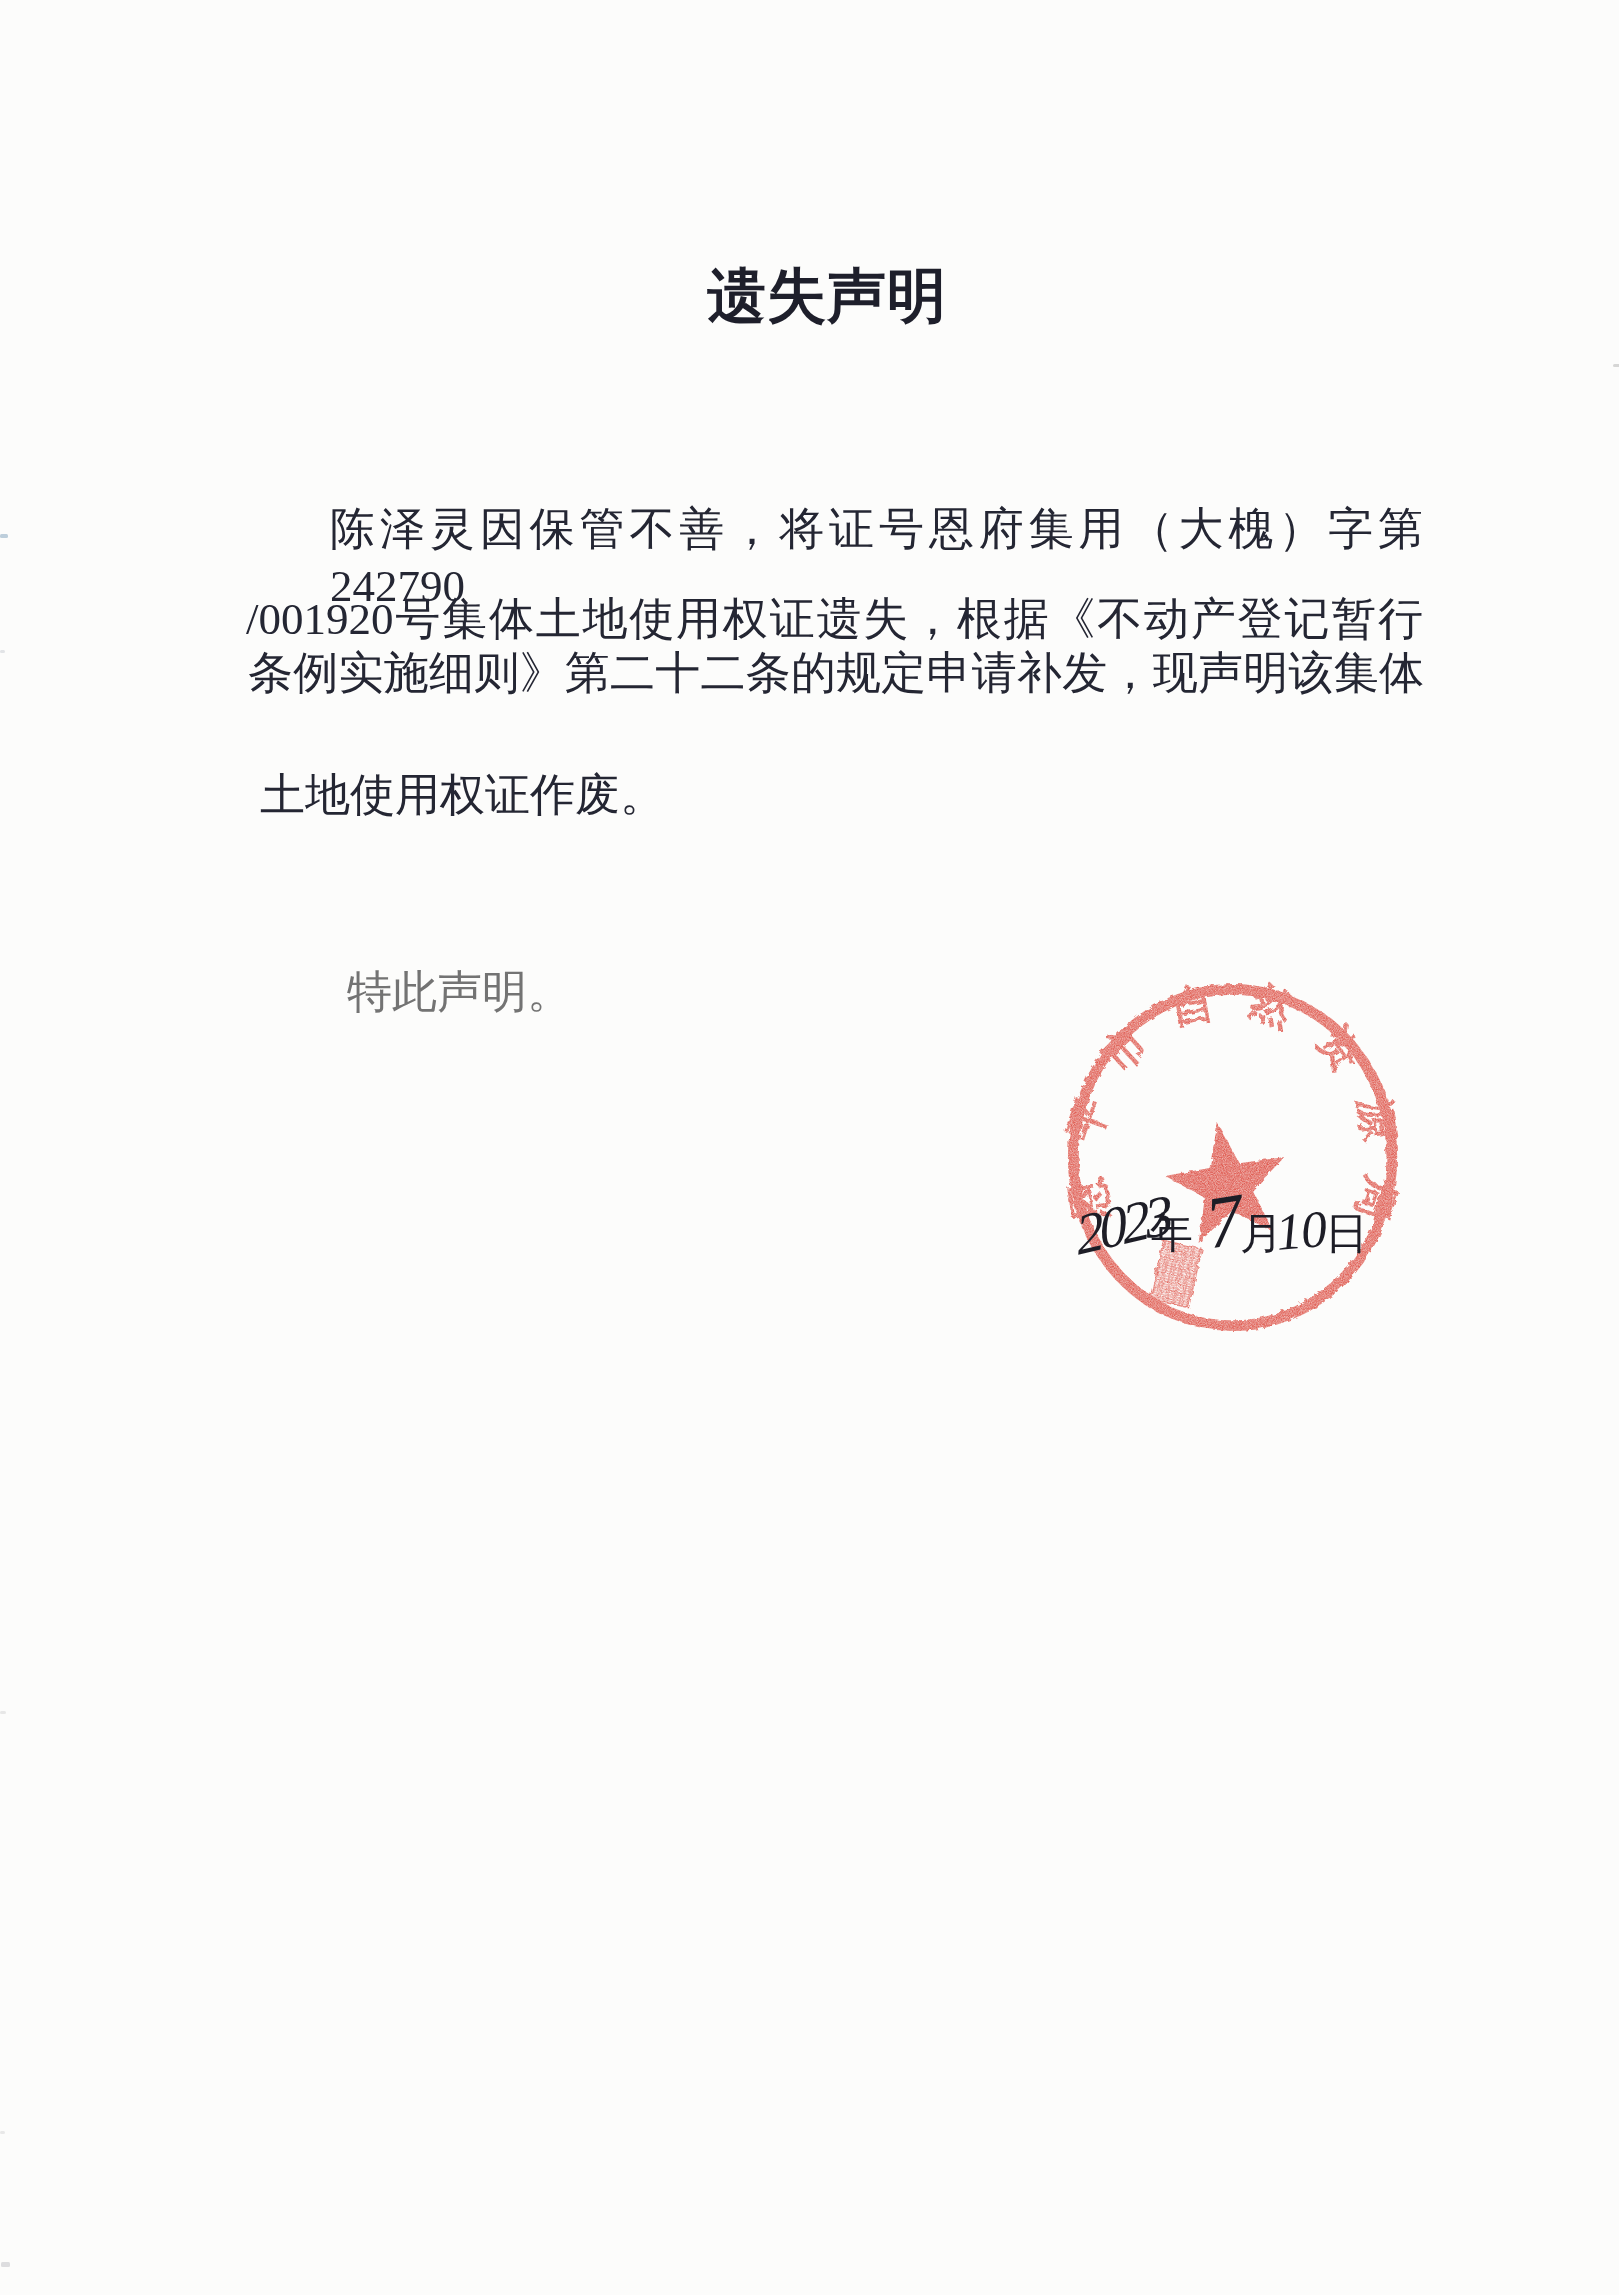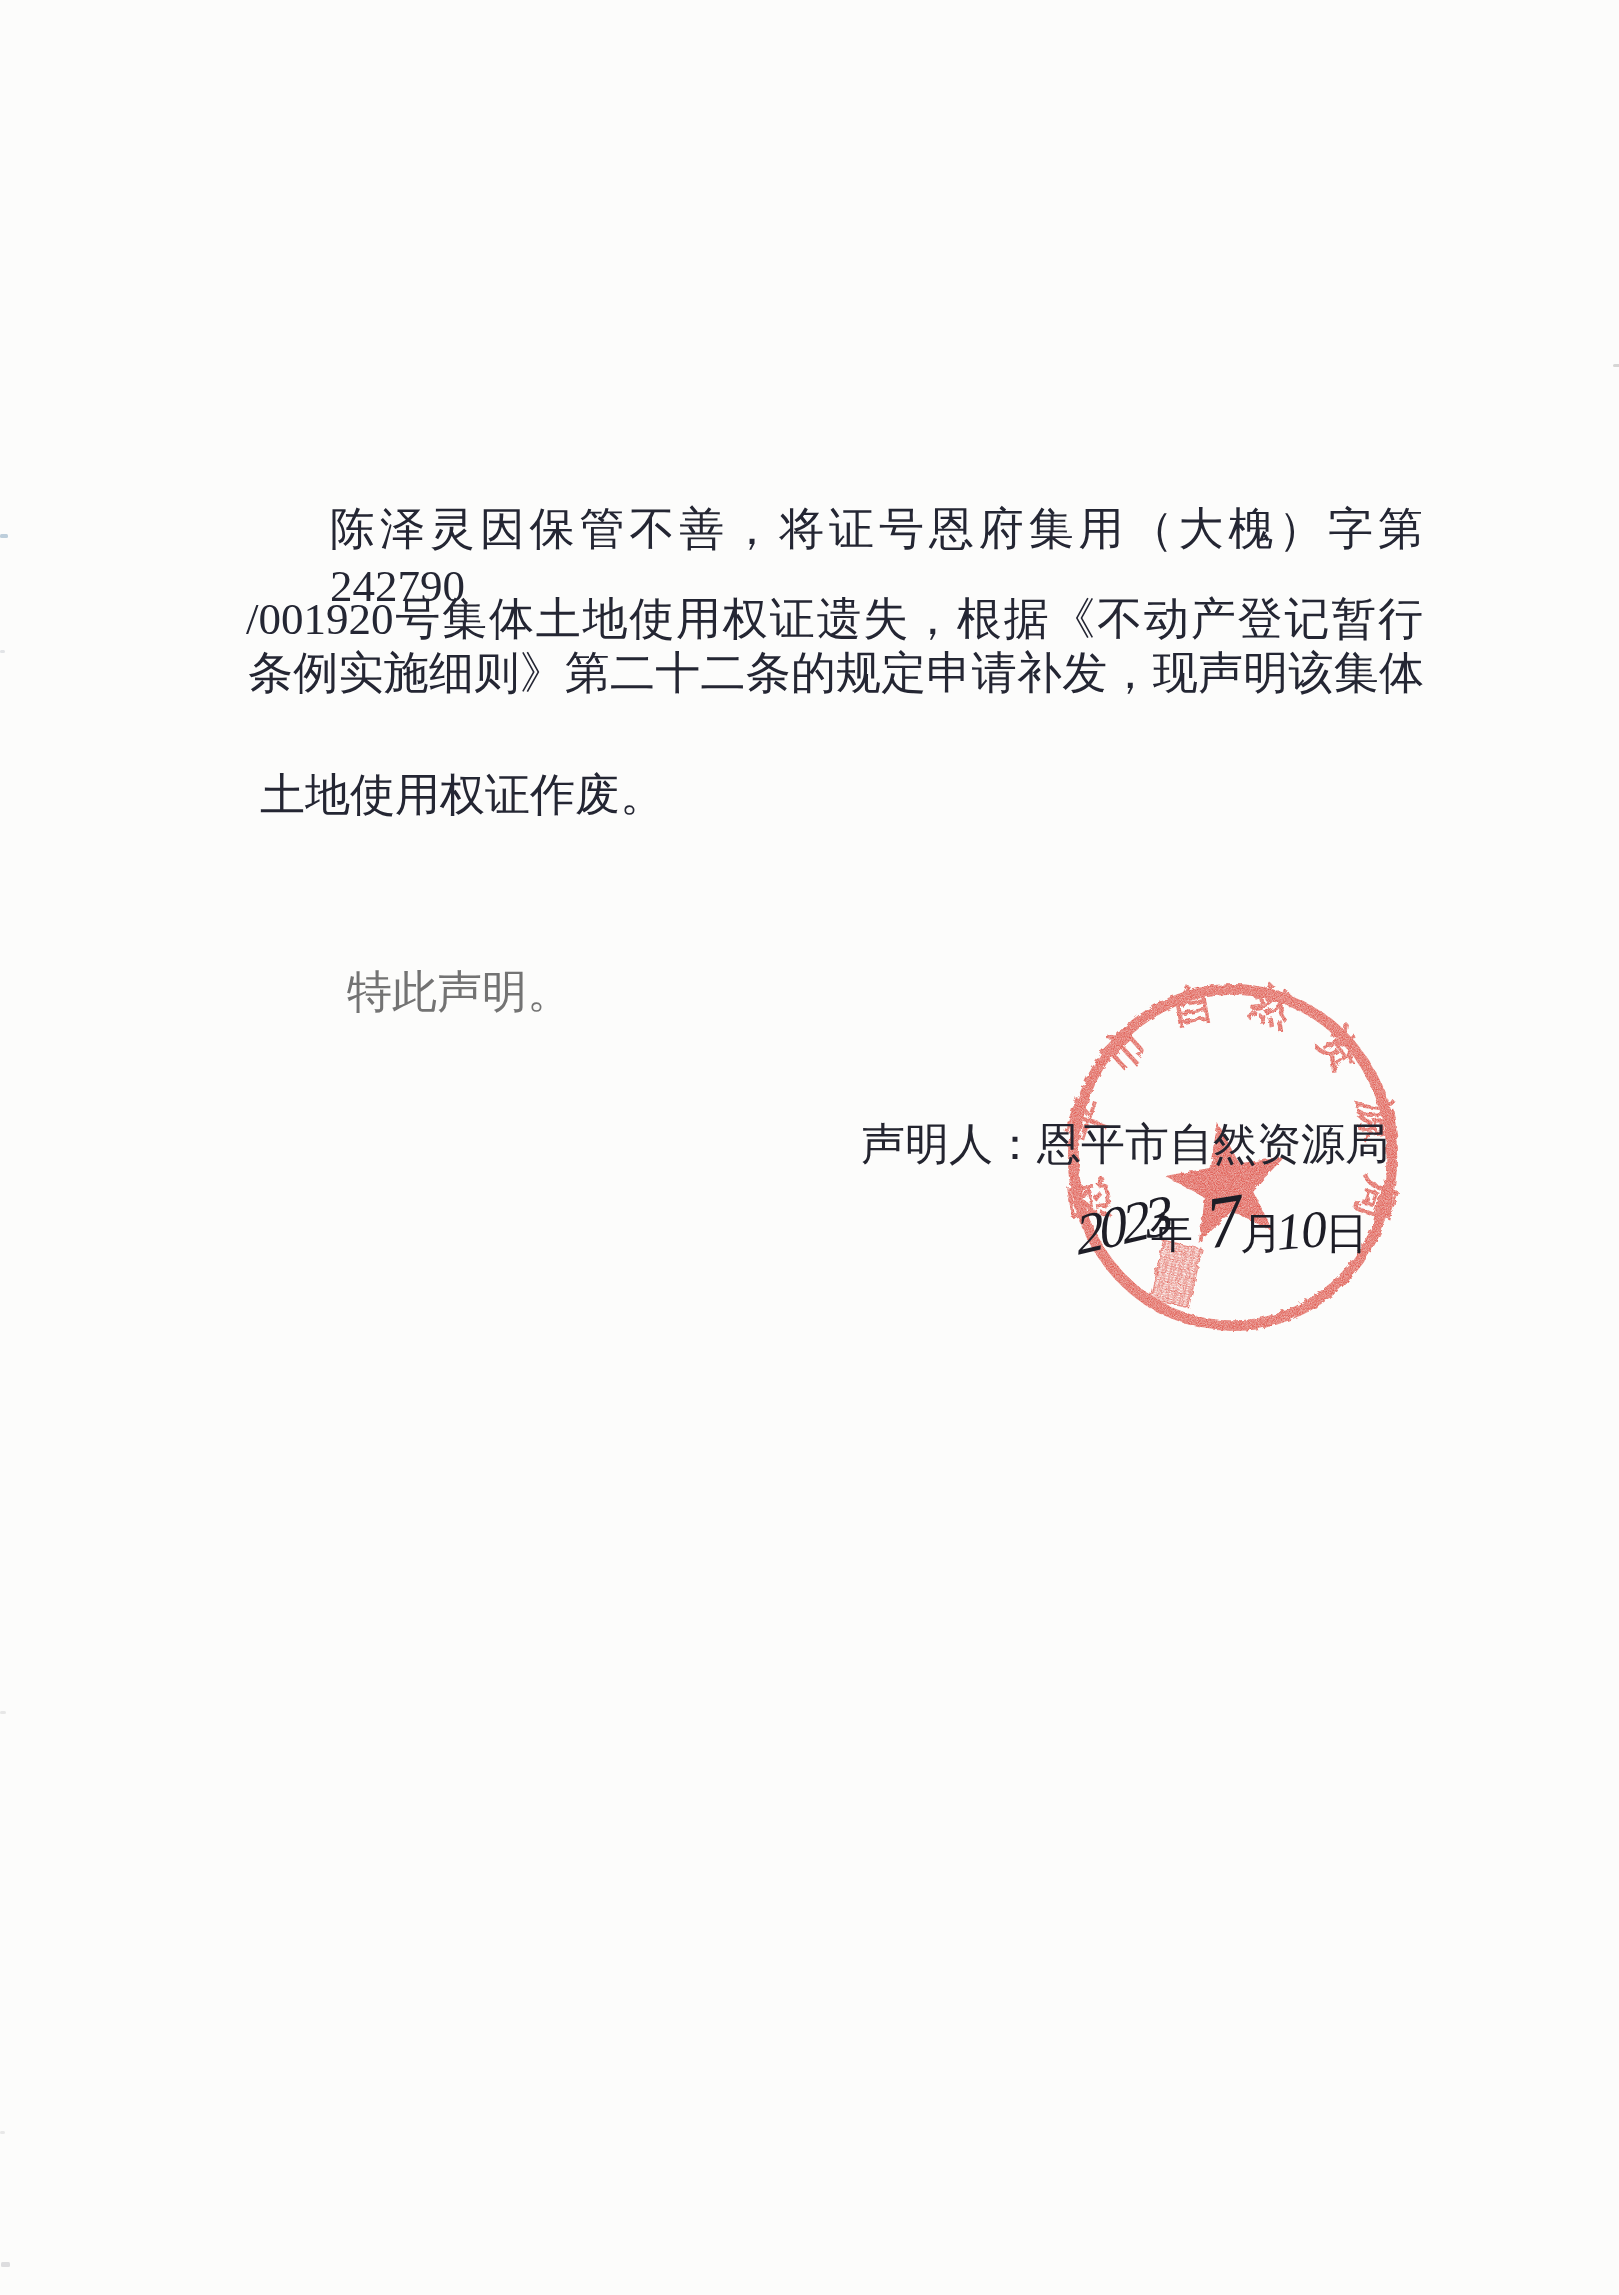--- a/index.html
+++ b/index.html
@@ -70,20 +70,21 @@
   .a3{left:1613px;top:364px;width:6.9px;height:3.4px;background:#bdbdbd;opacity:.6;}
   .a4{left:0;top:1711px;width:5.9px;height:3px;background:#cfcfcf;opacity:.45;}
   .a5{left:1px;top:2262px;width:8.9px;height:5.4px;background:#b9b9bd;opacity:.45;}
   .a6{left:0;top:2131px;width:4.9px;height:2.5px;background:#d0d0d0;opacity:.45;}
 </style>
 </head>
 <body>
 
 <div class="page">
 
+  <div class="doc-title">遗失声明</div>
 
   <div>
     <div class="line just l1"><span class="u">陈泽灵</span><span>因保管不善，将证号</span><span class="u">恩府集用（大槐）字第242790</span></div>
     <div class="line just l2"><span class="u">/001920号</span><span>集体土地使用权证遗失，根据《不动产登记暂行</span></div>
     <div class="line just l3"><span>条例实施细则》第二十二条的规定申请补发，现声明该集体</span></div>
     <div class="line l4"><span>土地使用权证作废。</span></div>
   </div>
 
   <div class="closing">特此声明。</div>
 
@@ -107,21 +108,20 @@
       <polygon transform="rotate(-9 345 435)" points="345,305 375.6,392.9 468.6,394.8 394.5,451.1 421.4,540.2 345,487 268.6,540.2 295.5,451.1 221.4,394.8 314.4,392.9" fill="#dc4b40"></polygon>
       <text font-size="86" font-weight="700" letter-spacing="62" font-family="'Liberation Serif','DejaVu Serif',serif" fill="#dd5045">
         <textPath href="#sealArc" startOffset="28">恩平市自然资源局</textPath>
       </text>
       <g transform="rotate(13 240 614)">
         <rect x="200" y="553" width="80" height="122" fill="url(#emb)" stroke="#dd5045" stroke-width="3" opacity="0.95"></rect>
       </g>
     </g>
   </svg>
 
-  <div class="declarant"><span>声明人：</span><span>恩平市自然资源局</span></div>
 
   <div class="date-line">
     <span class="hand d-year">2023</span>
     <span class="d-ylab">年</span>
     <span class="hand d-month">7</span>
     <span class="d-mlab">月</span>
     <span class="hand d-day">10</span>
     <span class="d-dlab">日</span>
   </div>
 

